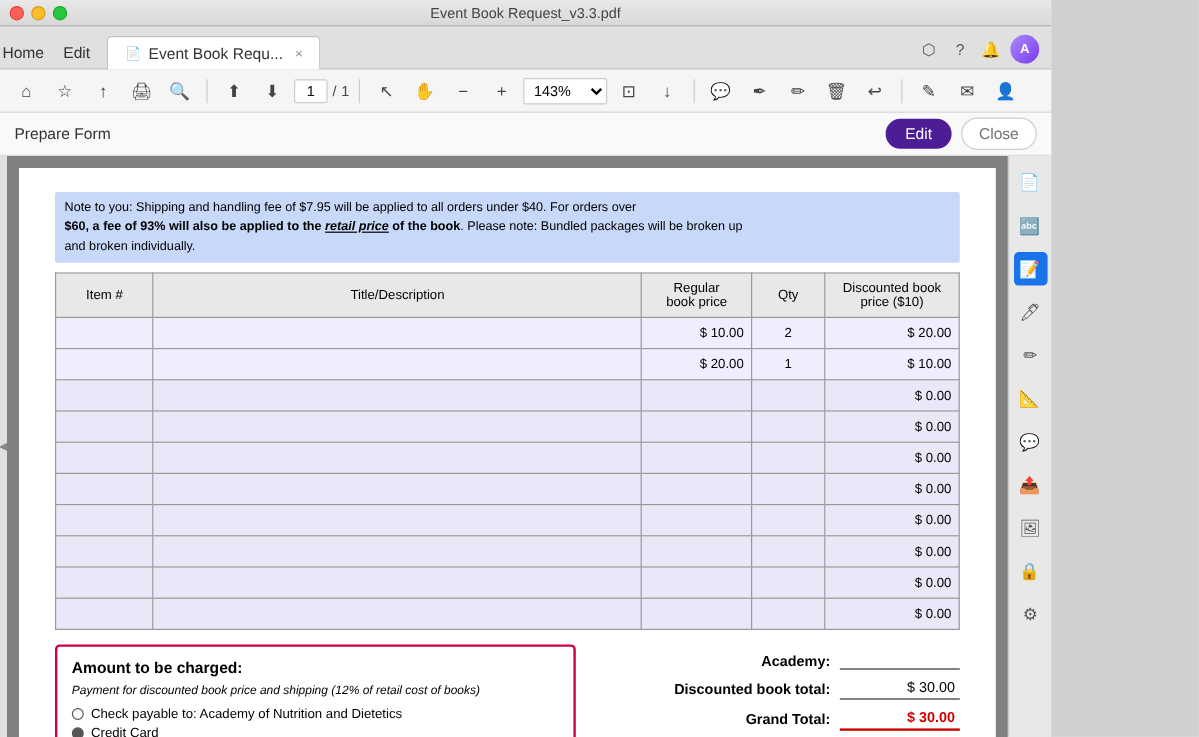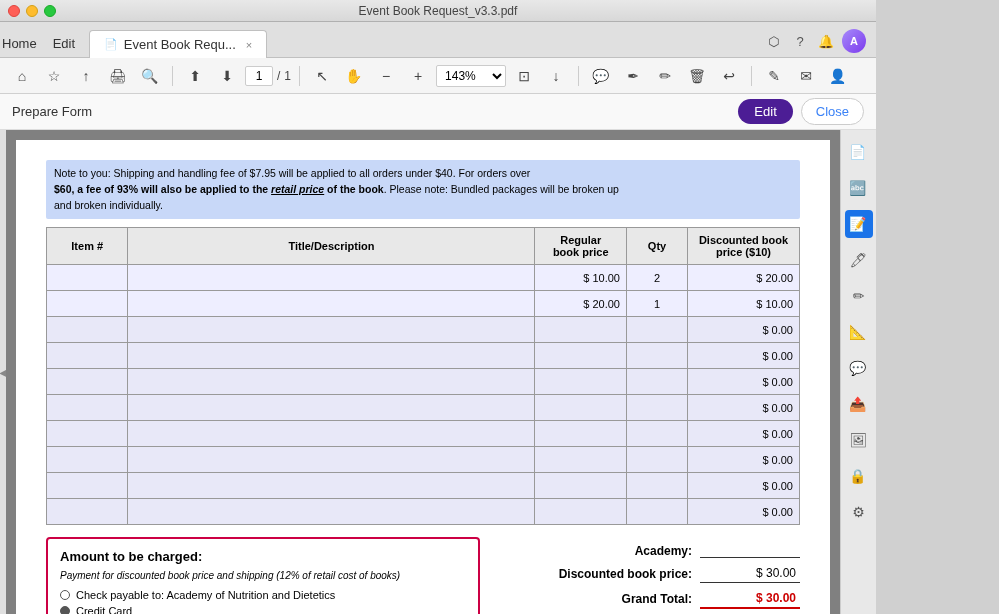--- a/index.html
+++ b/index.html
@@ -31,40 +31,40 @@
     .toolbar-btn { width: 28px; height: 24px; display: flex; align-items: center; justify-content: center; border-radius: 4px; cursor: pointer; color: #444; font-size: 14px; }
     .toolbar-separator { width: 1px; height: 20px; background: #ccc; margin: 0 4px; }
     .page-nav { display: flex; align-items: center; gap: 4px; font-size: 12px; color: #444; }
     .page-input { width: 28px; height: 20px; border: 1px solid #ccc; text-align: center; font-size: 12px; border-radius: 2px; }
     .zoom-select { height: 22px; border: 1px solid #ccc; font-size: 12px; border-radius: 2px; padding: 0 4px; background: white; width: 70px; }
 
     
     .prepare-bar { height: 36px; background: #f9f9f9; border-bottom: 1px solid #ddd; display: flex; align-items: center; padding: 0 12px; flex-shrink: 0; }
     .prepare-label { font-size: 13px; color: #333; flex: 1; }
     .btn-edit { background: #4c1d95; color: white; border: none; border-radius: 15px; padding: 5px 16px; font-size: 13px; cursor: pointer; font-weight: 500; }
-    .btn-close { background: white; color: #3b82f6; border: 1px solid #ccc; border-radius: 15px; padding: 5px 14px; font-size: 13px; cursor: pointer; margin-left: 8px; }
+    .btn-close { background: white; color: #737373; border: 1px solid #ccc; border-radius: 15px; padding: 5px 14px; font-size: 13px; cursor: pointer; margin-left: 8px; }
 
     
     .content-area { flex: 1; display: flex; overflow: hidden; }
     .pdf-area { flex: 1; background: #808080; overflow-y: auto; display: flex; justify-content: center; padding: 10px; }
     .pdf-page { background: white; width: 870px; min-height: 560px; padding: 20px 30px; position: relative; }
 
     
     .right-sidebar { width: 36px; background: #e8e8e8; border-left: 1px solid #ccc; display: flex; flex-direction: column; align-items: center; padding: 8px 0; gap: 8px; flex-shrink: 0; }
     .sidebar-icon { width: 28px; height: 28px; display: flex; align-items: center; justify-content: center; border-radius: 4px; cursor: pointer; color: #555; font-size: 14px; }
     .sidebar-icon.active { background: #1a73e8; color: white; }
 
     
     .notice-text { font-size: 10.5px; color: #000; line-height: 1.5; margin-bottom: 8px; background: #c8d8f8; padding: 6px 8px; border-radius: 2px; }
     .notice-text u { text-decoration: underline; font-style: italic; font-weight: bold; }
     .notice-text em { font-style: italic; }
 
     
     .book-table { width: 100%; border-collapse: collapse; font-size: 11px; margin-bottom: 12px; }
-    .book-table th { background: #e8e8e8; border: 1px solid #999; padding: 6px 8px; text-align: center; font-weight: bold; font-size: 11px; }
+    .book-table th { background: #e8e8e8; border: 1px solid #999; padding: 6px 8px; text-align: center; font-weight: normal; font-size: 11px; }
     .book-table td { border: 1px solid #999; padding: 4px 6px; height: 26px; }
     .col-item { width: 80px; text-align: center; }
     .col-title { width: 400px; }
     .col-price { width: 90px; text-align: center; }
     .col-qty { width: 60px; text-align: center; }
     .col-discount { width: 110px; text-align: center; }
     .input-cell { background: #d8d8f8; width: 100%; height: 100%; border: none; outline: none; font-size: 11px; text-align: center; background: transparent; }
     .price-cell { text-align: right; padding-right: 8px; }
     .row-filled td { background: #eeeeff; }
     .row-empty td { background: #e8e8f8; }
@@ -274,21 +274,21 @@
             </div>
 
           </div>
 
           <div class="totals-box">
             <div class="shipping-line">
               <span class="totals-label">Academy:</span>
               <input class="shipping-input" type="text" value="" style="">
             </div>
             <div class="totals-row">
-              <span class="totals-label">Discounted book price:</span>
+              <span class="totals-label">Discounted book total:</span>
               <span class="totals-value">$ 30.00</span>
             </div>
             <div class="totals-row">
               <span class="totals-label">Grand Total:</span>
               <span class="totals-value highlight">$ 30.00</span>
             </div>
           </div>
         </div>
       </div>
     </div>

